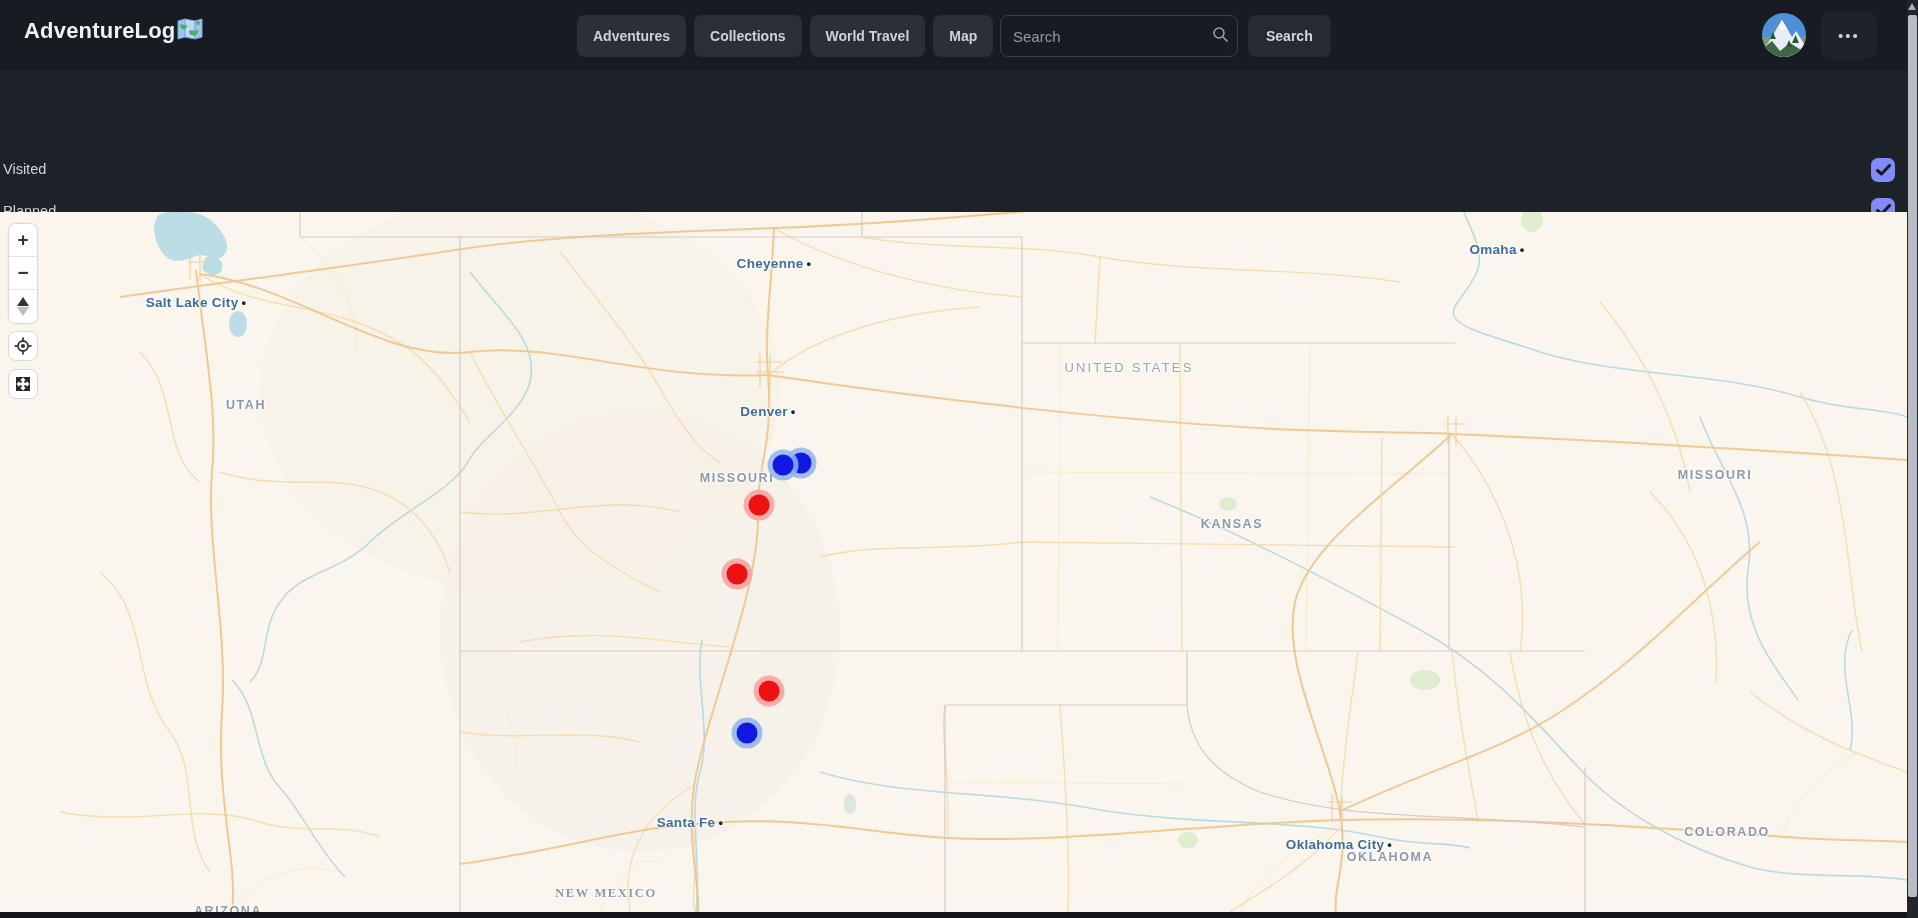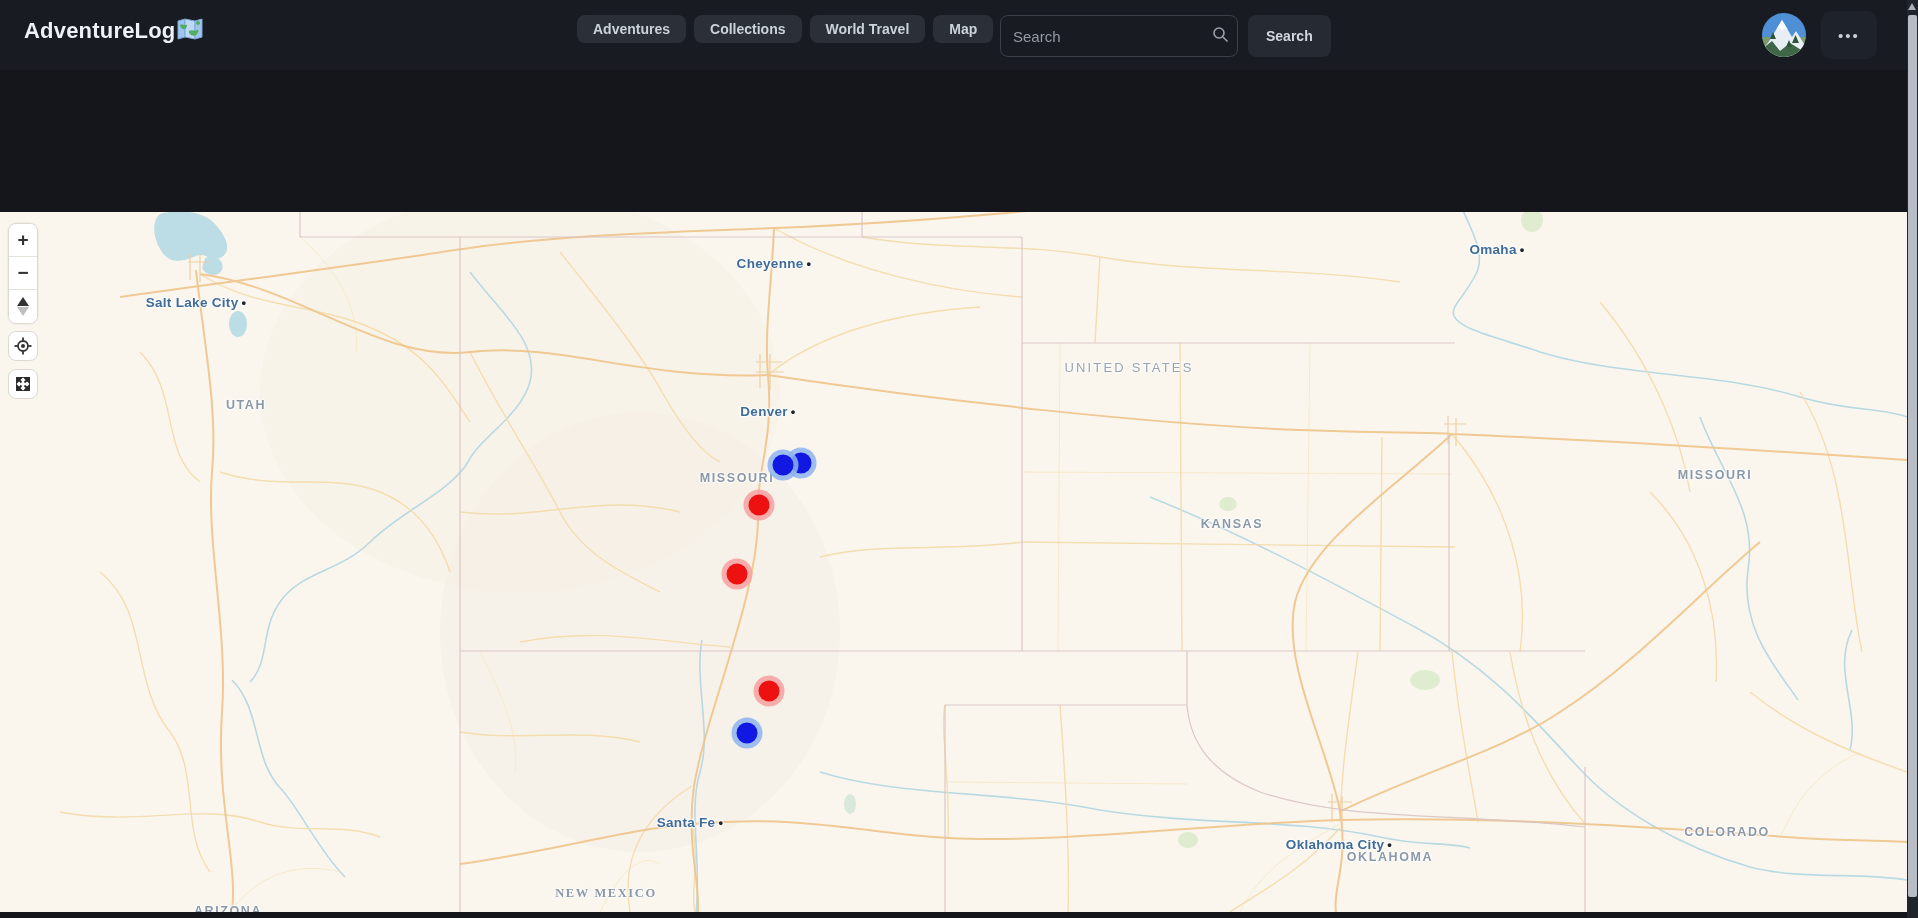--- a/index.html
+++ b/index.html
@@ -5,21 +5,21 @@
   * { margin:0; padding:0; box-sizing:border-box; }
   html,body { width:1918px; height:918px; overflow:hidden; }
   body { background:#14161c; font-family:"Liberation Sans", sans-serif; position:relative; }
   .page { position:absolute; left:0; top:0; width:1907px; height:918px; }
 
   
   .navbar { position:absolute; left:0; top:0; width:100%; height:70px; background:#181b21; }
   .logo { position:absolute; left:24px; top:17px; display:flex; align-items:center; }
   .logo-text { color:#eef1f5; font-size:22px; font-weight:bold; letter-spacing:.2px; }
   .nav-links { position:absolute; left:577px; top:15px; display:flex; gap:8px; }
-  .nav-btn { height:28px; padding:0 16px; background:#2a2f38; color:#cbd2da; border:none; border-radius:8px;
+  .nav-btn { height:42px; padding:0 16px; background:#2a2f38; color:#cbd2da; border:none; border-radius:8px;
              font-family:inherit; font-size:14px; font-weight:600; display:flex; align-items:center; cursor:pointer; }
   .search-wrap { position:absolute; left:1000px; top:15px; display:flex; gap:10px;justify-content:space-between; }
   .search-box { width:238px; height:42px; background:transparent; border:1px solid #3b414b; border-radius:8px;
                 display:flex; align-items:center; padding:0 12px; }
   .search-box input { flex:1; background:transparent; border:none; outline:none; color:#cfd4db;
                       font-family:inherit; font-size:15px; }
   .search-box input::placeholder { color:#939aa5; }
   .search-btn { height:42px; padding:0 18px; background:#262b33; color:#d3d8df; border:none; border-radius:8px;
                 font-family:inherit; font-size:14px; font-weight:600; cursor:pointer; }
   .nav-right { position:absolute; right:30px; top:11px; display:flex; align-items:center; gap:15px; }
@@ -134,20 +134,39 @@
           <path d="M0 36 L10 28 L18 38 L28 30 L44 40 L44 44 L0 44 Z" fill="#3e6647"></path>
           <path d="M8 26 l3 -7 l3 7 Z M30 30 l3.5 -8 l3.5 8 Z M24 34 l3 -7 l3 7 Z" fill="#2f5538"></path>
         </svg>
       </div>
       <button class="dots-btn">
         <span>•••</span>
       </button>
     </div>
   </header>
 
+  <section class="filters">
+    <div class="filter-label lbl-visited">Visited</div>
+    <div class="checkbox checked cb-visited">
+      <svg width="15" height="12" viewBox="0 0 15 12">
+        <path d="M1.5 6.5 L5.5 10 L13.5 1.5" fill="none" stroke="#171a22" stroke-width="3" stroke-linecap="round" stroke-linejoin="round"></path>
+      </svg>
+    </div>
+    <div class="filter-label lbl-planned">Planned</div>
+    <div class="checkbox checked cb-planned">
+      <svg width="15" height="12" viewBox="0 0 15 12">
+        <path d="M1.5 6.5 L5.5 10 L13.5 1.5" fill="none" stroke="#171a22" stroke-width="3" stroke-linecap="round" stroke-linejoin="round"></path>
+      </svg>
+    </div>
+    <div class="actions-row">
+      <button class="add-btn">Add New Adventure</button>
+      <span class="borders-label">Show Borders?</span>
+      <div class="checkbox unchecked"></div>
+    </div>
+  </section>
 
   <div class="map">
     <svg class="base" width="1907" height="700" viewBox="0 0 1907 700">
       <rect width="1907" height="700" fill="#faf6ee"></rect>
 
       <ellipse cx="520" cy="180" rx="260" ry="200" fill="#f5efe4" opacity="0.5"></ellipse>
       <ellipse cx="640" cy="420" rx="200" ry="220" fill="#f4eee3" opacity="0.45"></ellipse>
 
       <ellipse cx="1425" cy="468" rx="15" ry="10" fill="#dfeccf"></ellipse>
       <ellipse cx="1228" cy="292" rx="9" ry="7" fill="#dfeccf"></ellipse>

